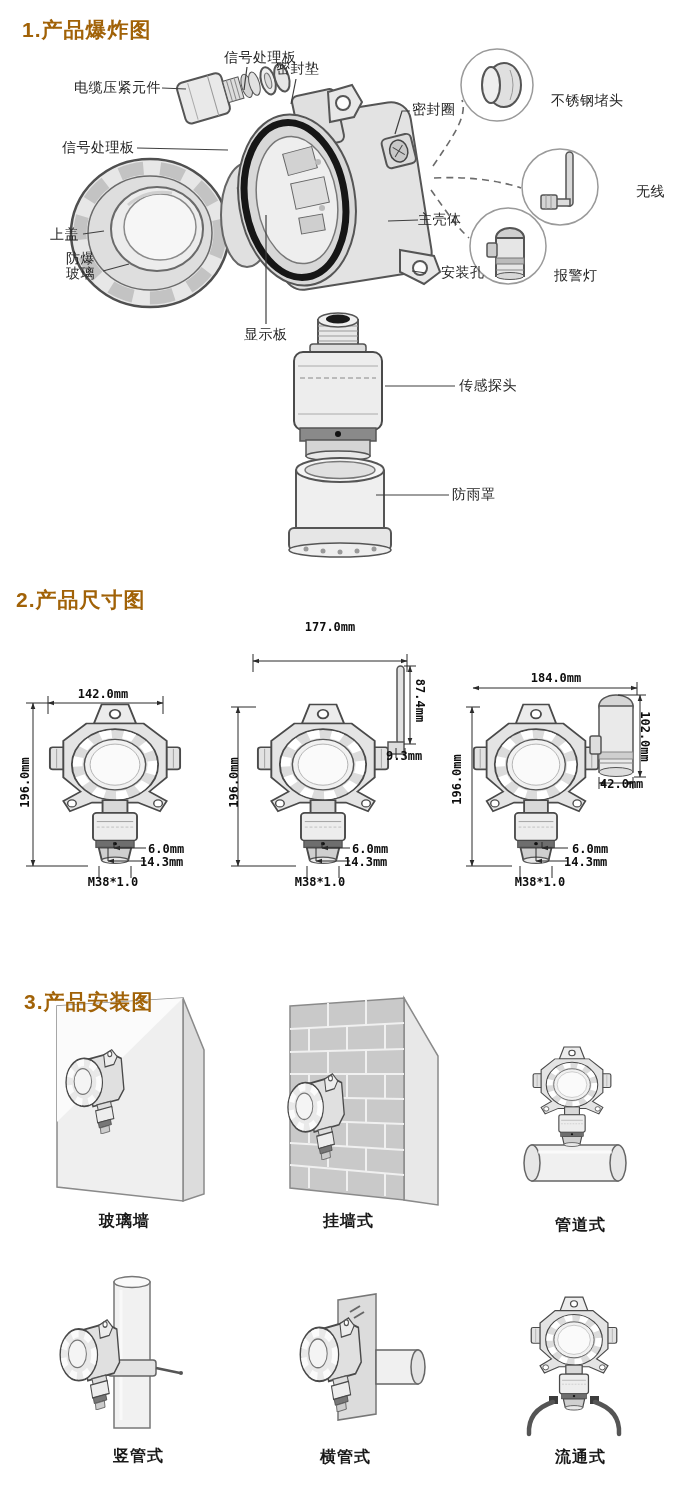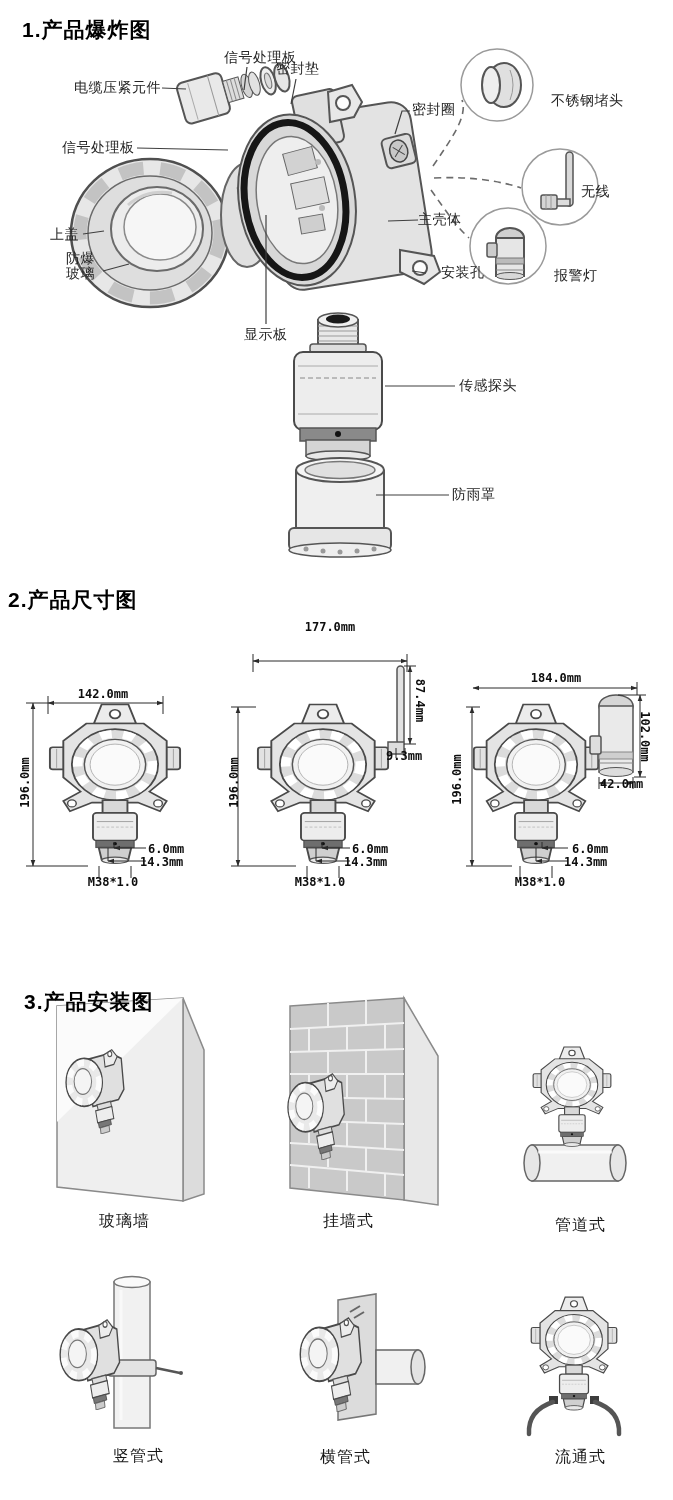--- a/index.html
+++ b/index.html
@@ -1,28 +1,28 @@
 <!DOCTYPE html>
 <html><head>
 <meta charset="utf-8">
 <style>
 *{margin:0;padding:0;box-sizing:border-box}
 html,body{background:#fff}
 .page{position:relative;width:673px;height:1500px;background:#fff;overflow:hidden;
   font-family:"Liberation Sans",sans-serif;color:#222}
 .art{position:absolute;left:0;top:0;z-index:1}
-.title{position:absolute;z-index:3;font-size:21px;font-weight:600;color:#000000;letter-spacing:1px;white-space:nowrap}
+.title{position:absolute;z-index:3;font-size:21px;font-weight:600;color:#a16207;letter-spacing:1px;white-space:nowrap}
 .lbl{position:absolute;z-index:3;font-size:14px;color:#252525;line-height:15px;white-space:nowrap;letter-spacing:.5px}
 .lbl.wrap{white-space:normal;width:32px}
 .dim{position:absolute;z-index:3;font-size:12px;font-weight:bold;color:#0d0d0d;
   font-family:"DejaVu Sans Mono",monospace;white-space:nowrap;line-height:13px}
 .dim.ctr{text-align:center}
 .rotccw{transform:rotate(-90deg)}
 .rotcw{transform:rotate(90deg)}
-.cap{position:absolute;z-index:3;font-size:16px;font-weight:400;color:#191919;text-align:center;white-space:nowrap;letter-spacing:1px}
+.cap{position:absolute;z-index:3;font-size:16px;font-weight:700;color:#191919;text-align:center;white-space:nowrap;letter-spacing:1px}
 </style>
 </head>
 <body>
 
 <div class="page">
 
 <svg class="art" width="673" height="1500" viewBox="0 0 673 1500" xmlns="http://www.w3.org/2000/svg">
 <defs>
   <marker id="ar" viewBox="0 0 10 10" refX="9" refY="5" markerWidth="7" markerHeight="7" orient="auto-start-reverse">
     <path d="M0,1.5 L9.5,5 L0,8.5 z" fill="#2b2b2b"></path>
@@ -339,37 +339,37 @@
   <rect x="549" y="1396" width="9" height="8" fill="#3c3c3c"></rect>
   <rect x="590" y="1396" width="9" height="8" fill="#3c3c3c"></rect>
   <g stroke="#555" stroke-width="4.5" fill="none" stroke-linecap="round">
     <path d="M553,1402 C538,1407 528,1417 529,1434"></path>
     <path d="M595,1402 C610,1407 620,1417 619,1434"></path>
   </g>
 </g>
 </svg>
 
 <div class="title" style="left:22px;top:16px">1.产品爆炸图</div>
-<div class="title" style="left:8px;top:586px">2.产品尺寸图</div>
+<div class="title" style="left:16px;top:586px">2.产品尺寸图</div>
 <div class="title" style="left:24px;top:988px">3.产品安装图</div>
 
 <div class="lbl" style="left:74px;top:80px">电缆压紧元件</div>
 <div class="lbl" style="left:224px;top:50px">信号处理板</div>
 <div class="lbl" style="left:276px;top:61px">密封垫</div>
 <div class="lbl" style="left:62px;top:140px">信号处理板</div>
 <div class="lbl" style="left:50px;top:227px">上盖</div>
 <div class="lbl wrap" style="left:66px;top:251px">防爆玻璃</div>
 <div class="lbl" style="left:244px;top:327px">显示板</div>
 <div class="lbl" style="left:412px;top:102px">密封圈</div>
 <div class="lbl" style="left:418px;top:212px">主壳体</div>
 <div class="lbl" style="left:441px;top:265px">安装孔</div>
 <div class="lbl" style="left:459px;top:378px">传感探头</div>
 <div class="lbl" style="left:452px;top:487px">防雨罩</div>
 <div class="lbl" style="left:551px;top:93px">不锈钢堵头</div>
-<div class="lbl" style="left:581px;top:184px">无线</div>
+<div class="lbl" style="left:636px;top:184px">无线</div>
 <div class="lbl" style="left:554px;top:268px">报警灯</div>
 
 <div class="dim ctr" style="left:68px;top:688px;width:70px">142.0mm</div>
 <div class="dim ctr rotccw" style="left:-10px;top:776px;width:70px">196.0mm</div>
 <div class="dim" style="left:148px;top:843px">6.0mm</div>
 <div class="dim" style="left:140px;top:856px">14.3mm</div>
 <div class="dim ctr" style="left:80px;top:876px;width:66px">M38*1.0</div>
 
 <div class="dim ctr" style="left:295px;top:621px;width:70px">177.0mm</div>
 <div class="dim ctr rotccw" style="left:199px;top:776px;width:70px">196.0mm</div>

